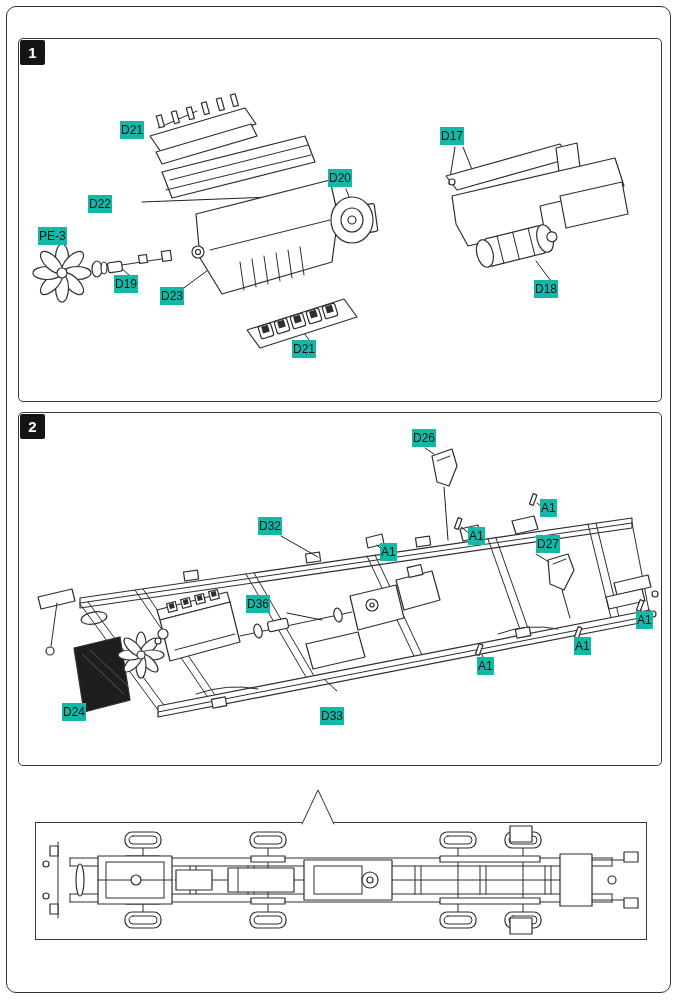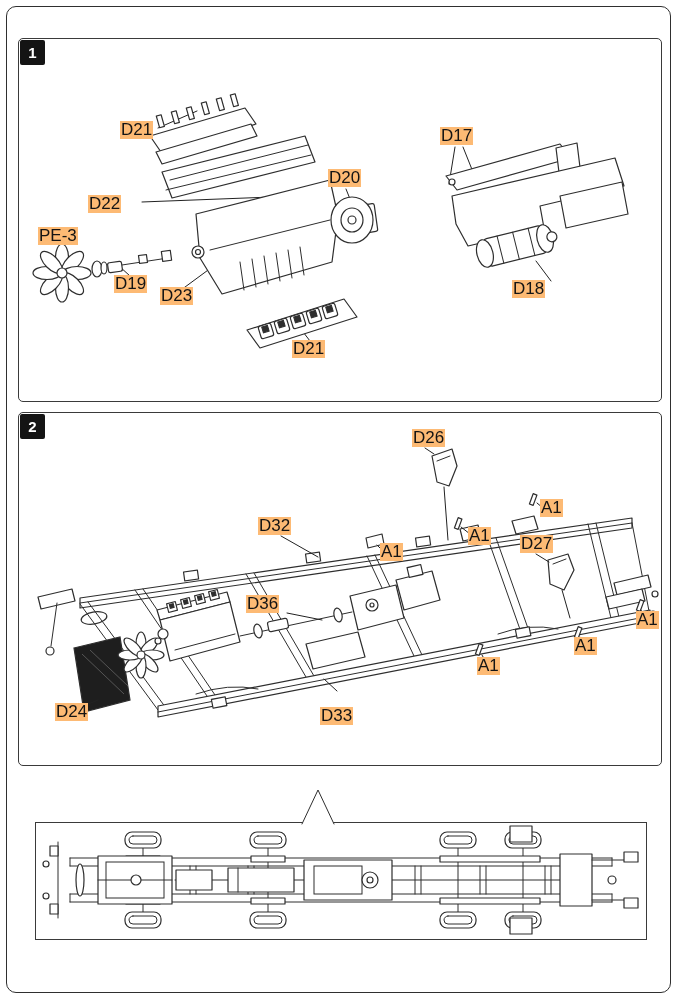--- a/index.html
+++ b/index.html
@@ -9,21 +9,21 @@
         border:1.5px solid #2f2f2f;border-radius:10px;z-index:0;}
   .panel{position:absolute;border:1.2px solid #3a3a3a;border-radius:5px;background:#fff;z-index:1;}
   #panel1{left:18px;top:38px;width:642px;height:362px;}
   #panel2{left:18px;top:412px;width:642px;height:352px;}
   #overview-box{position:absolute;left:35px;top:822px;width:610px;height:116px;
         border:1.2px solid #3a3a3a;background:#fff;z-index:1;}
   .step-num{position:absolute;left:1px;top:1px;width:25px;height:25px;background:#141414;
         color:#fff;font-size:15px;font-weight:bold;display:flex;align-items:center;
         justify-content:center;border-radius:2px;z-index:4;}
   svg.art{position:absolute;left:0;top:0;z-index:2;pointer-events:none;}
-  .lbl{position:absolute;z-index:3;font-size:17px;color:#141414;background:#fdba74;
+  .lbl{position:absolute;z-index:3;font-size:12px;color:#141414;background:#14b8a6;
         padding:0 1px;line-height:18px;white-space:nowrap;}
   .s{stroke:#2e2e2e;stroke-width:1.2;fill:#fff;stroke-linejoin:round;stroke-linecap:round;}
   .ln{stroke:#2e2e2e;stroke-width:1;fill:none;stroke-linecap:round;}
   .ld{stroke:#222;stroke-width:1;fill:none;stroke-linecap:round;}
   .dk{stroke:#2e2e2e;stroke-width:1;fill:#2e2e2e;}
   .blk{stroke:#2e2e2e;stroke-width:1.2;fill:#1e1e1e;}
 </style>
 </head>
 <body>
 
@@ -360,27 +360,27 @@
   </svg>
 
   <div class="lbl" style="left:120px;top:121px">D21</div>
   <div class="lbl" style="left:88px;top:195px">D22</div>
   <div class="lbl" style="left:328px;top:169px">D20</div>
   <div class="lbl" style="left:38px;top:227px">PE-3</div>
   <div class="lbl" style="left:114px;top:275px">D19</div>
   <div class="lbl" style="left:160px;top:287px">D23</div>
   <div class="lbl" style="left:292px;top:340px">D21</div>
   <div class="lbl" style="left:440px;top:127px">D17</div>
-  <div class="lbl" style="left:512px;top:280px">D18</div>
+  <div class="lbl" style="left:534px;top:280px">D18</div>
 
   <div class="lbl" style="left:412px;top:429px">D26</div>
   <div class="lbl" style="left:540px;top:499px">A1</div>
   <div class="lbl" style="left:258px;top:517px">D32</div>
   <div class="lbl" style="left:468px;top:527px">A1</div>
   <div class="lbl" style="left:380px;top:543px">A1</div>
-  <div class="lbl" style="left:520px;top:535px">D27</div>
+  <div class="lbl" style="left:536px;top:535px">D27</div>
   <div class="lbl" style="left:636px;top:611px">A1</div>
   <div class="lbl" style="left:246px;top:595px">D36</div>
   <div class="lbl" style="left:574px;top:637px">A1</div>
   <div class="lbl" style="left:477px;top:657px">A1</div>
-  <div class="lbl" style="left:55px;top:703px">D24</div>
+  <div class="lbl" style="left:62px;top:703px">D24</div>
   <div class="lbl" style="left:320px;top:707px">D33</div>
 </div>
 
 </body></html>

